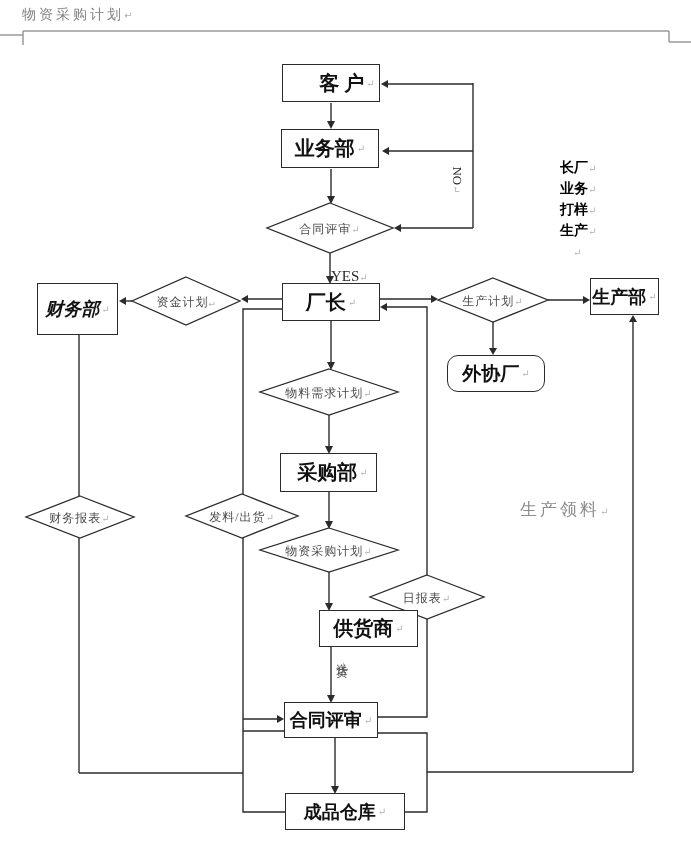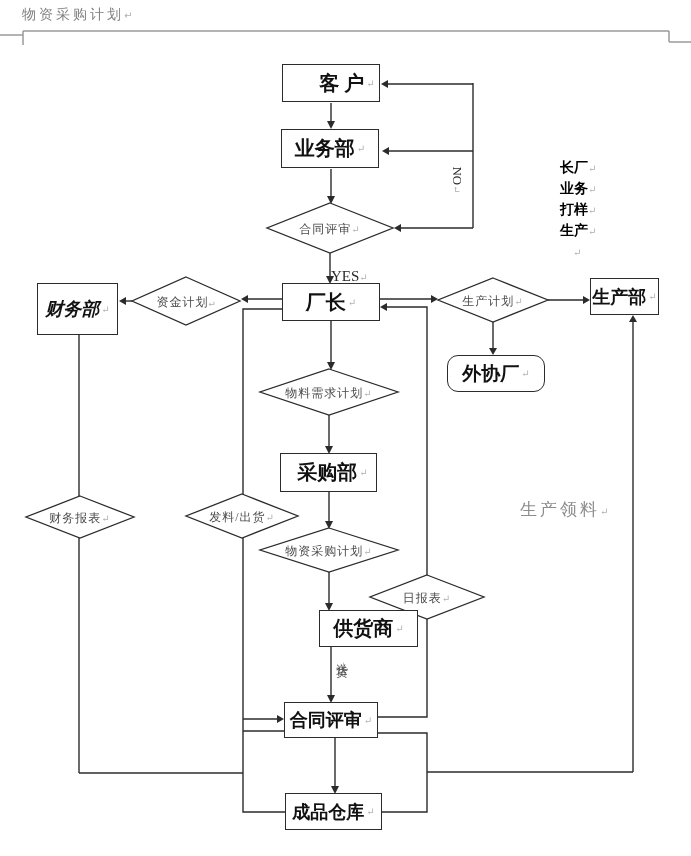--- a/index.html
+++ b/index.html
@@ -175,21 +175,21 @@
     <span class="mark">↵</span>
   </div>
 <div class="node" style="left:279px;top:610px;width:99px;height:37px;font-size:20px;margin-left:40px;">
     <span>供货商</span>
     <span class="mark">↵</span>
   </div>
 <div class="node" style="left:284px;top:702px;width:94px;height:36px;font-size:18px;">
     <span>合同评审</span>
     <span class="mark">↵</span>
   </div>
-<div class="node" style="left:285px;top:793px;width:97px;height:37px;font-size:18px;">
+<div class="node" style="left:285px;top:793px;width:120px;height:37px;font-size:18px;">
     <span>成品仓库</span>
     <span class="mark">↵</span>
   </div>
 
 <div class="dlabel" style="left:270px;top:221px;width:120px;"><span>合同评审</span><span class="mark">↵</span></div>
 <div class="dlabel" style="left:132px;top:294px;width:108px;font-family:Liberation Mono, monospace;"><span>资金计划</span><span class="mark">↵</span></div>
 <div class="dlabel" style="left:438px;top:293px;width:110px;"><span>生产计划</span><span class="mark">↵</span></div>
 <div class="dlabel" style="left:259px;top:385px;width:140px;"><span>物料需求计划</span><span class="mark">↵</span></div>
 <div class="dlabel" style="left:259px;top:543px;width:140px;"><span>物资采购计划</span><span class="mark">↵</span></div>
 <div class="dlabel" style="left:184px;top:509px;width:116px;"><span>发料/出货</span><span class="mark">↵</span></div>

